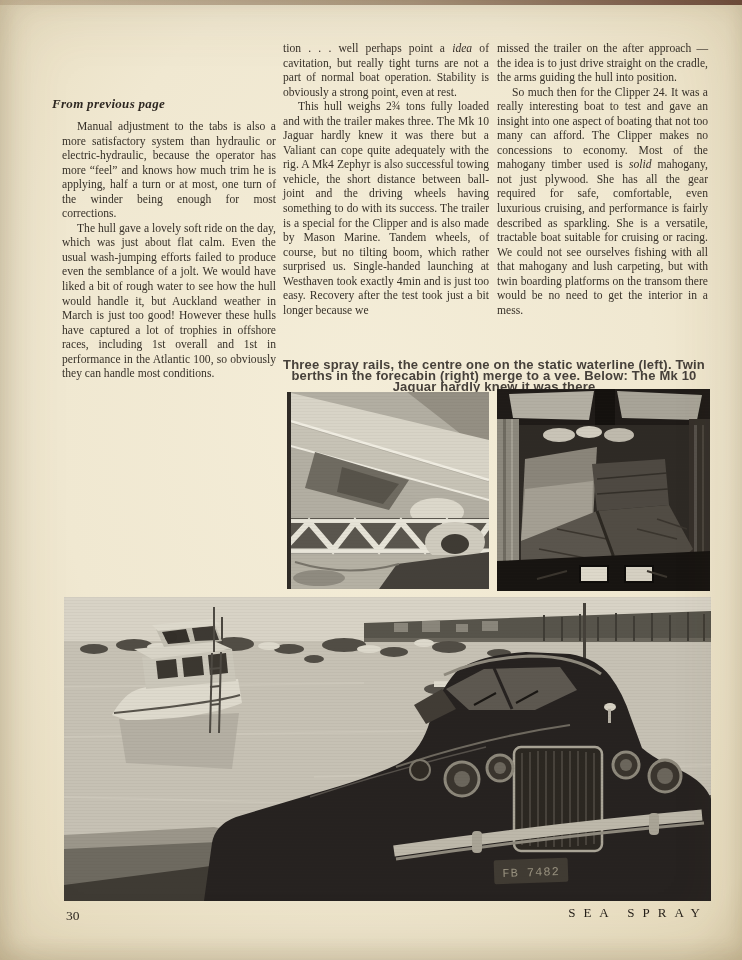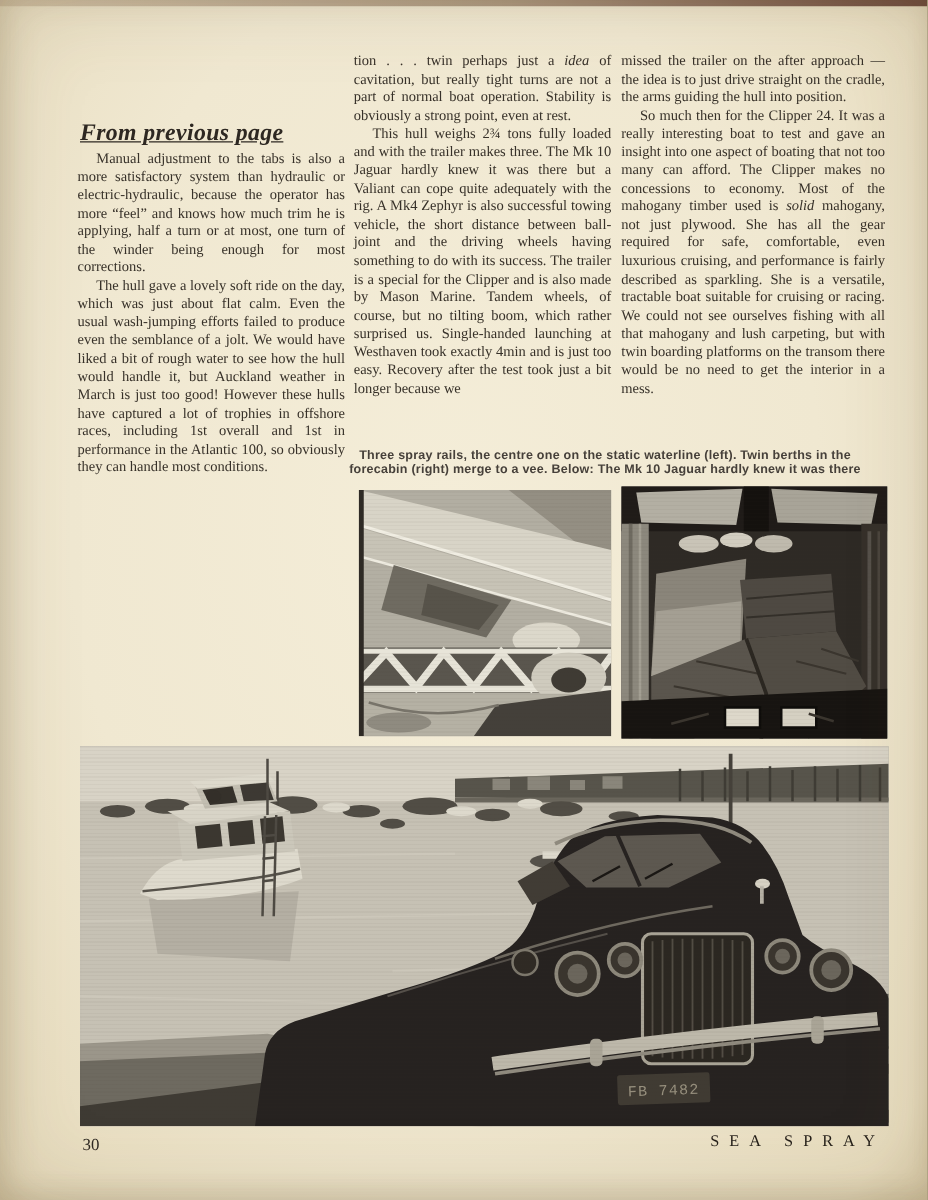--- a/index.html
+++ b/index.html
@@ -10,30 +10,30 @@
   }
   .edge-top{position:absolute;top:0;left:0;right:0;height:5px;
     background:linear-gradient(90deg, rgba(150,120,90,.25) 0%, rgba(120,90,65,.55) 55%, rgba(90,50,40,.85) 100%);}
   .vignette{position:absolute;inset:0;pointer-events:none;
     box-shadow:inset 0 0 70px rgba(98,76,44,.16), inset 10px 0 24px rgba(98,76,44,.10), inset 0 -8px 18px rgba(98,76,44,.10);}
   .title{
     position:absolute;left:63px;top:44px;
     font-family:"Liberation Sans", sans-serif;font-weight:bold;font-size:23px;letter-spacing:.5px;
     color:#241f19;border-bottom:4px solid #262019;padding-bottom:4px;padding-right:6px;
   }
-  .subtitle{position:absolute;left:64px;top:96px;font-style:italic;font-weight:bold;font-size:19px;color:#2e2822;letter-spacing:.3px;text-decoration:underline;}
+  .subtitle{position:absolute;left:52px;top:96px;font-style:italic;font-weight:bold;font-size:13px;color:#2e2822;letter-spacing:.3px;}
   .col{position:absolute;font-size:11.6px;line-height:14.55px;text-align:justify;color:#373129;}
   .col .para{margin:0;}
   .col .para.indent{text-indent:15px;}
   #col1{left:62px;top:120px;width:214px;}
   #col2{left:283px;top:42px;width:206px;}
   #col3{left:497px;top:42px;width:211px;}
   .caption{
-    position:absolute;left:268px;top:360px;width:432px;
-    font-family:"Liberation Sans", sans-serif;font-weight:bold;font-size:10px;line-height:10.8px;
+    position:absolute;left:278px;top:360px;width:432px;
+    font-family:"Liberation Sans", sans-serif;font-weight:bold;font-size:13px;line-height:10.8px;
     color:#46403a;text-align:center;letter-spacing:.2px;
   }
   .photo{position:absolute;overflow:hidden;background:#b9b5aa;}
   .photo svg{display:block;}
   .photo::after{content:"";position:absolute;inset:0;pointer-events:none;
     background:repeating-linear-gradient(0deg, rgba(60,50,40,.04) 0 1px, transparent 1px 3px);}
   #photo-left{left:287px;top:392px;width:202px;height:197px;}
   #photo-right{left:497px;top:389px;width:213px;height:202px;}
   #photo-bottom{left:64px;top:597px;width:647px;height:304px;}
   .page-number{position:absolute;left:66px;top:908px;font-size:13.5px;color:#2e2822;}
@@ -45,21 +45,21 @@
 <div class="page">
   <div class="edge-top"></div>
 
   <div class="subtitle">From previous page</div>
 
   <div class="col" id="col1">
       <p class="para indent"><span>Manual adjustment to the tabs is also a more satisfactory system than hydraulic or electric-hydraulic, because the operator has more “feel” and knows how much trim he is applying, half a turn or at most, one turn of the winder being enough for most corrections.</span></p>
       <p class="para indent"><span>The hull gave a lovely soft ride on the day, which was just about flat calm. Even the usual wash-jumping efforts failed to produce even the semblance of a jolt. We would have liked a bit of rough water to see how the hull would handle it, but Auckland weather in March is just too good! However these hulls have captured a lot of trophies in offshore races, including 1st overall and 1st in performance in the Atlantic 100, so obviously they can handle most conditions.</span></p>
     </div>
   <div class="col" id="col2">
-      <p class="para"><span>tion . . . twin perhaps just a </span><i>idea</i><span> of cavitation, but really tight turns are not a part of normal boat operation. Stability is obviously a strong point, even at rest.</span></p>
+      <p class="para"><span>tion . . . well perhaps point a </span><i>idea</i><span> of cavitation, but really tight turns are not a part of normal boat operation. Stability is obviously a strong point, even at rest.</span></p>
       <p class="para indent"><span>This hull weighs 2¾ tons fully loaded and with the trailer makes three. The Mk 10 Jaguar hardly knew it was there but a Valiant can cope quite adequately with the rig. A Mk4 Zephyr is also successful towing vehicle, the short distance between ball-joint and the driving wheels having something to do with its success. The trailer is a special for the Clipper and is also made by Mason Marine. Tandem wheels, of course, but no tilting boom, which rather surprised us. Single-handed launching at Westhaven took exactly 4min and is just too easy. Recovery after the test took just a bit longer because we</span></p>
     </div>
   <div class="col" id="col3">
       <p class="para"><span>missed the trailer on the after approach — the idea is to just drive straight on the cradle, the arms guiding the hull into position.</span></p>
       <p class="para indent"><span>So much then for the Clipper 24. It was a really interesting boat to test and gave an insight into one aspect of boating that not too many can afford. The Clipper makes no concessions to economy. Most of the mahogany timber used is </span><i>solid</i><span> mahogany, not just plywood. She has all the gear required for safe, comfortable, even luxurious cruising, and performance is fairly described as sparkling. She is a versatile, tractable boat suitable for cruising or racing. We could not see ourselves fishing with all that mahogany and lush carpeting, but with twin boarding platforms on the transom there would be no need to get the interior in a mess.</span></p>
     </div>
 
   <div class="caption">Three spray rails, the centre one on the static waterline (left). Twin berths in the forecabin (right) merge to a vee. Below: The Mk 10 Jaguar hardly knew it was there</div>
 
   <div class="photo" id="photo-left">

